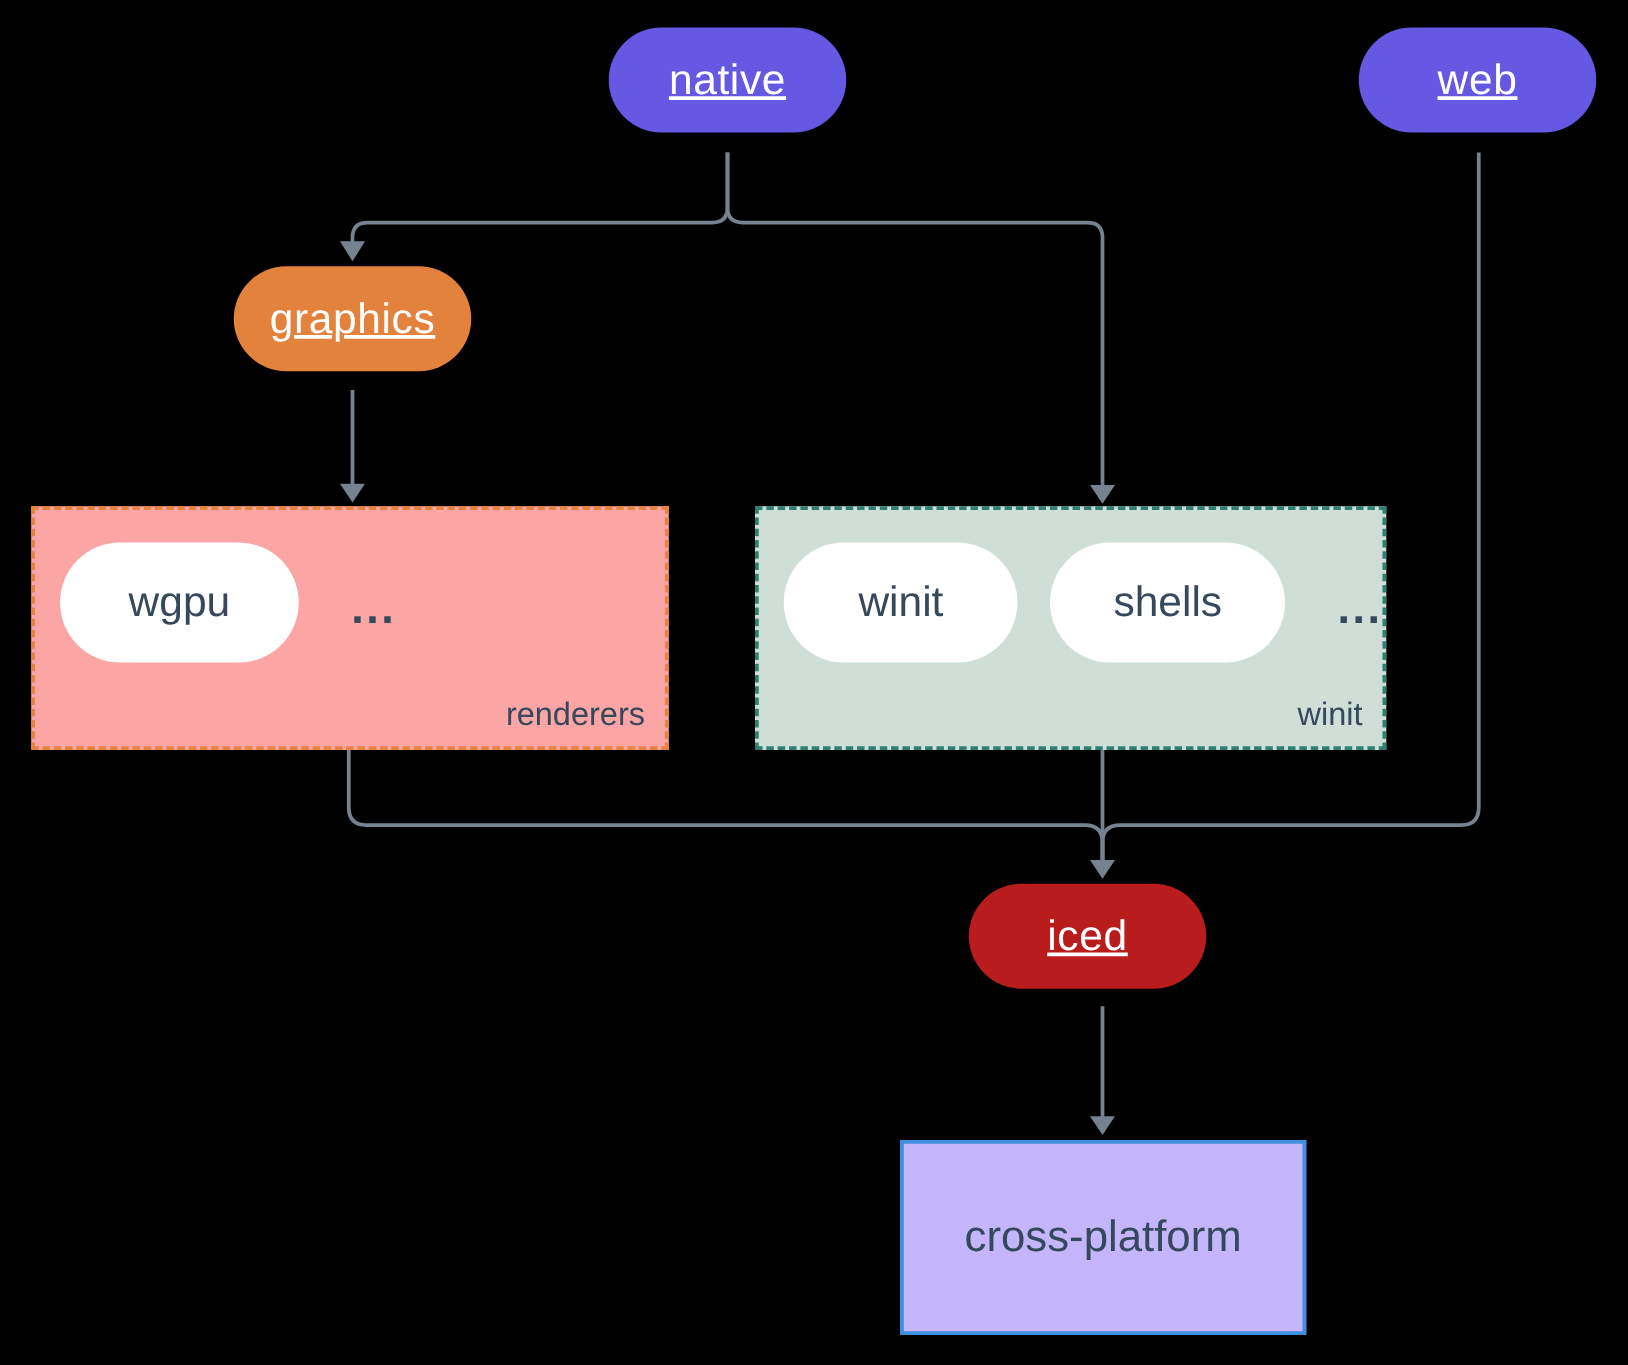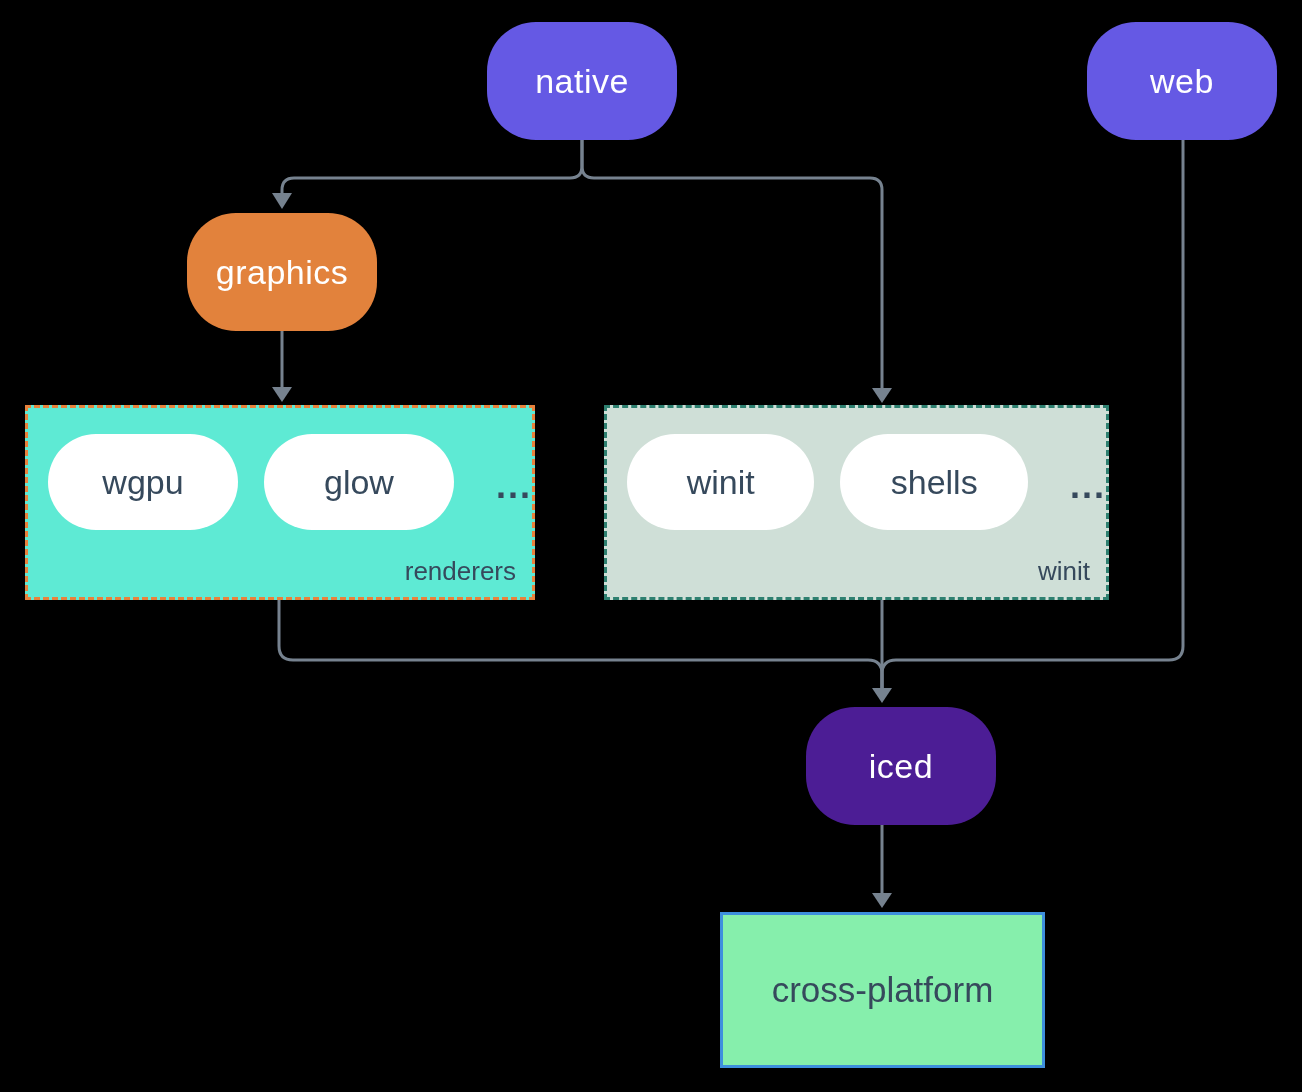--- a/index.html
+++ b/index.html
@@ -9,35 +9,35 @@
     background:#000;
     font-family:"Liberation Sans", sans-serif;
     overflow:hidden;
   }
   svg.edges{position:absolute;left:0;top:0;width:1302px;height:1092px;}
   svg.edges path{stroke:#76828F;stroke-width:3;fill:none;}
   svg.edges polygon{fill:#76828F;stroke:none;}
 
   .pill{
     position:absolute;
-    width:190px;height:118px;
+    width:190px;height:84px;
     border-radius:49px;
     display:flex;align-items:center;justify-content:center;
-    color:#fff;font-size:34px;letter-spacing:0.5px;
+    color:#fff;font-size:34px;letter-spacing:0.5px;text-decoration:underline;
   }
   .pill-native{left:487px;top:22px;background:#6559E4;}
   .pill-web{left:1087px;top:22px;background:#6559E4;}
   .pill-graphics{left:187px;top:213px;background:#E2823C;}
-  .pill-iced{left:806px;top:707px;background:#4c1d95;}
+  .pill-iced{left:775px;top:707px;background:#b91c1c;}
 
   .group{
     position:absolute;top:405px;height:195px;box-sizing:border-box;
     border:3px dashed;
   }
-  .group-renderers{left:25px;width:510px;background:#5eead4;border-color:#E8823C;}
+  .group-renderers{left:25px;width:510px;background:#fca5a5;border-color:#E8823C;}
   .group-shells{left:604px;width:505px;background:#CFDFD7;border-color:#2E8070;}
   .group-row{
     display:flex;align-items:center;
     padding-top:26px;padding-left:20px;gap:26px;
   }
   .chip{
     width:191px;height:96px;border-radius:48px;background:#FFFFFF;
     display:flex;align-items:center;justify-content:center;
     color:#36495C;font-size:34px;
   }
@@ -46,21 +46,21 @@
     margin-left:16px;transform:translateY(4px);
   }
   .group-label{
     position:absolute;right:16px;bottom:10px;
     color:#36495C;font-size:26px;text-align:right;
   }
 
   .app-box{
     position:absolute;left:720px;top:912px;width:325px;height:156px;
     box-sizing:border-box;
-    background:#86efac;border:3px solid #3E8FDD;
+    background:#c4b5fd;border:3px solid #3E8FDD;
     display:flex;flex-direction:row;align-items:center;justify-content:center;
     color:#36495C;font-size:35px;line-height:50px;text-align:center;
   }
 </style>
 </head>
 <body>
 
 <div class="canvas">
 
   <svg class="edges" viewBox="0 0 1302 1092">
@@ -95,23 +95,20 @@
 
   <div class="pill pill-web">
     <span>web</span>
   </div>
 
   <div class="group group-renderers">
     <div class="group-row">
       <div class="chip">
         <span>wgpu</span>
       </div>
-      <div class="chip">
-        <span>glow</span>
-      </div>
       <span class="ellipsis">...</span>
     </div>
     <span class="group-label">renderers</span>
   </div>
 
   <div class="group group-shells">
     <div class="group-row">
       <div class="chip">
         <span>winit</span>
       </div>

